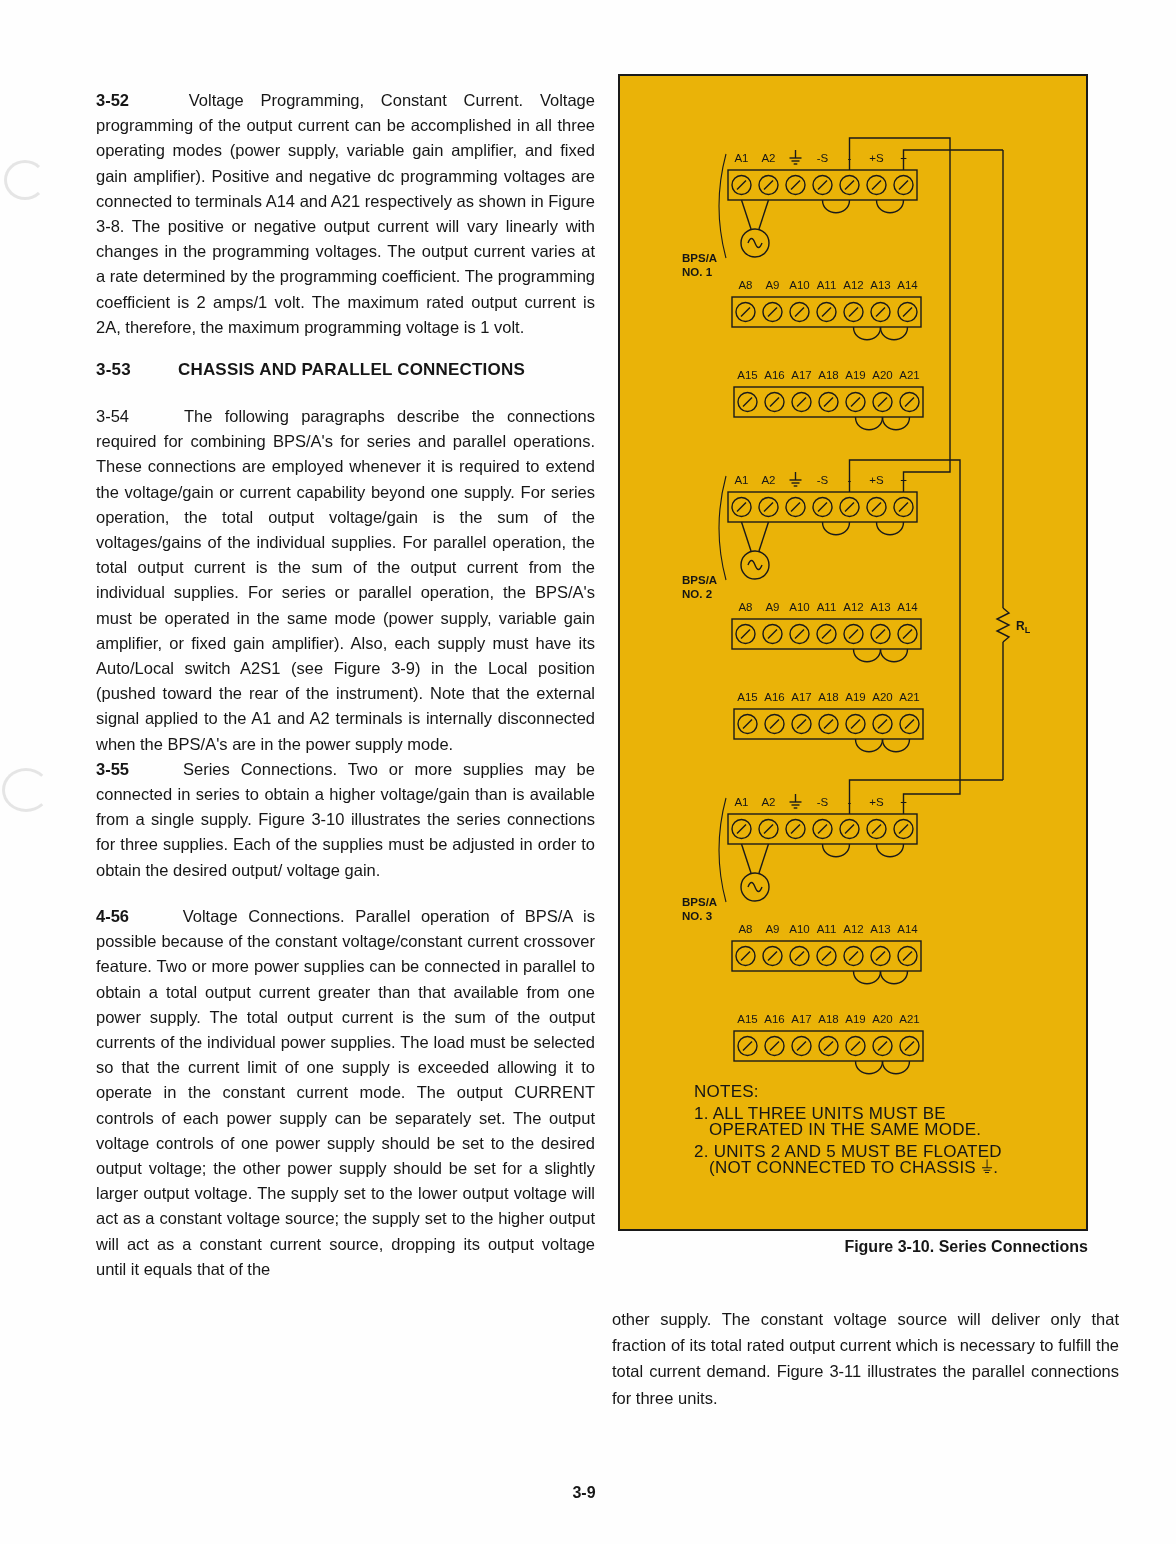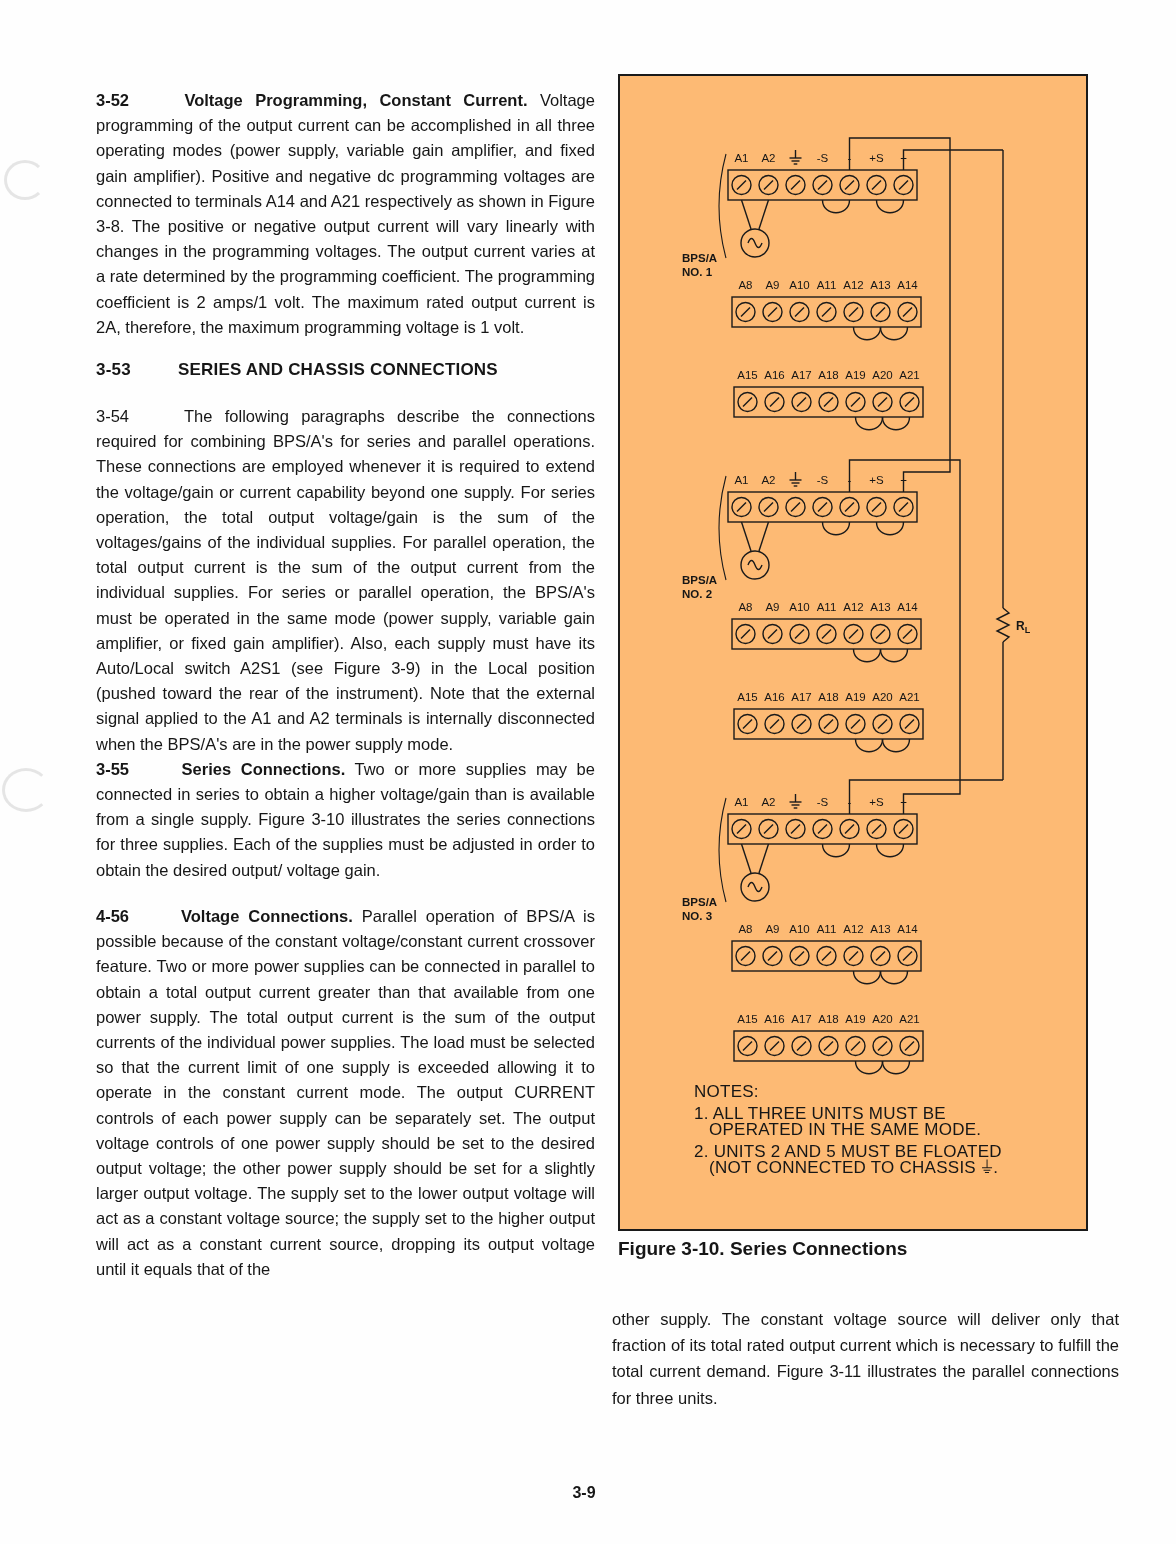--- a/index.html
+++ b/index.html
@@ -11,42 +11,42 @@
     margin:0 auto;
   }
   .scan-artifact { position:absolute; border:3px solid #c9c9c9; border-radius:50%; opacity:.45; }
   .artifact-1 { left:4px; top:160px; width:42px; height:40px; border-right-color:transparent; }
   .artifact-2 { left:2px; top:768px; width:48px; height:44px; border-right-color:transparent; }
 
   .col-left { position:absolute; left:96px; top:88px; width:499px; }
   .para { font-size:16.5px; line-height:25.2px; text-align:justify; }
   .secnum { display:inline-block; min-width:76px; font-weight:bold; }
   .p54 .secnum { font-weight:normal; }
-  .runin { font-weight:bold; }
+  .runin { font-weight:normal; }
   .h-major { font-size:17px; font-weight:bold; margin:20px 0 24px 0; letter-spacing:.2px; }
   .h-major .secnum { min-width:77px; }
   .p55 { }
   .p56 { margin-top:21px; }
 
   .figure-box {
     position:absolute; left:618px; top:74px; width:470px; height:1157px;
-    border:2.5px solid #1a1a1a; background:#fdba74;
+    border:2.5px solid #1a1a1a; background:#eab308;
   }
   .figure-box svg { position:absolute; left:0; top:0; }
   svg text { font-family:"Liberation Sans", sans-serif; fill:#161616; }
 
   .figure-notes {
     position:absolute; left:74px; top:1008px; width:336px;
     font-size:17px; line-height:16.5px; letter-spacing:.25px;
   }
   .figure-notes .note { padding-left:15px; text-indent:-15px; margin-top:5px; }
 
   .figure-caption {
     position:absolute; left:618px; top:1238px; width:470px;
-    text-align:left; font-weight:bold; font-size:19px;
+    text-align:right; font-weight:bold; font-size:16px;
   }
   .cont-para {
     position:absolute; left:612px; top:1306px; width:507px;
     font-size:16.5px; line-height:26.2px; text-align:justify;
   }
   .page-number {
     position:absolute; left:0; top:1484px; width:1168px;
     text-align:center; font-weight:bold; font-size:16px;
   }
 </style>
@@ -61,21 +61,21 @@
   <div class="col-left">
 
     <p class="para p52">
       <span class="secnum">3-52</span>
       <span class="runin">Voltage Programming, Constant Current.</span>
       <span>Voltage programming of the output current can be accomplished in all three operating modes (power supply, variable gain amplifier, and fixed gain amplifier). Positive and negative dc programming voltages are connected to terminals A14 and A21 respectively as shown in Figure 3-8. The positive or negative output current will vary linearly with changes in the programming voltages. The output current varies at a rate determined by the programming coefficient. The programming coefficient is 2 amps/1 volt. The maximum rated output current is 2A, therefore, the maximum programming voltage is 1 volt.</span>
     </p>
 
     <p class="h-major">
       <span class="secnum">3-53</span>
-      <span>SERIES AND CHASSIS CONNECTIONS</span>
+      <span>CHASSIS AND PARALLEL CONNECTIONS</span>
     </p>
 
     <p class="para p54">
       <span class="secnum">3-54</span>
       <span>The following paragraphs describe the connections required for combining BPS/A's for series and parallel operations. These connections are employed whenever it is required to extend the voltage/gain or current capability beyond one supply. For series operation, the total output voltage/gain is the sum of the voltages/gains of the individual supplies. For parallel operation, the total output current is the sum of the output current from the individual supplies. For series or parallel operation, the BPS/A's must be operated in the same mode (power supply, variable gain amplifier, or fixed gain amplifier). Also, each supply must have its Auto/Local switch A2S1 (see Figure 3-9) in the Local position (pushed toward the rear of the instrument). Note that the external signal applied to the A1 and A2 terminals is internally disconnected when the BPS/A's are in the power supply mode.</span>
     </p>
 
     <p class="para p55">
       <span class="secnum">3-55</span>
       <span class="runin">Series Connections.</span>

